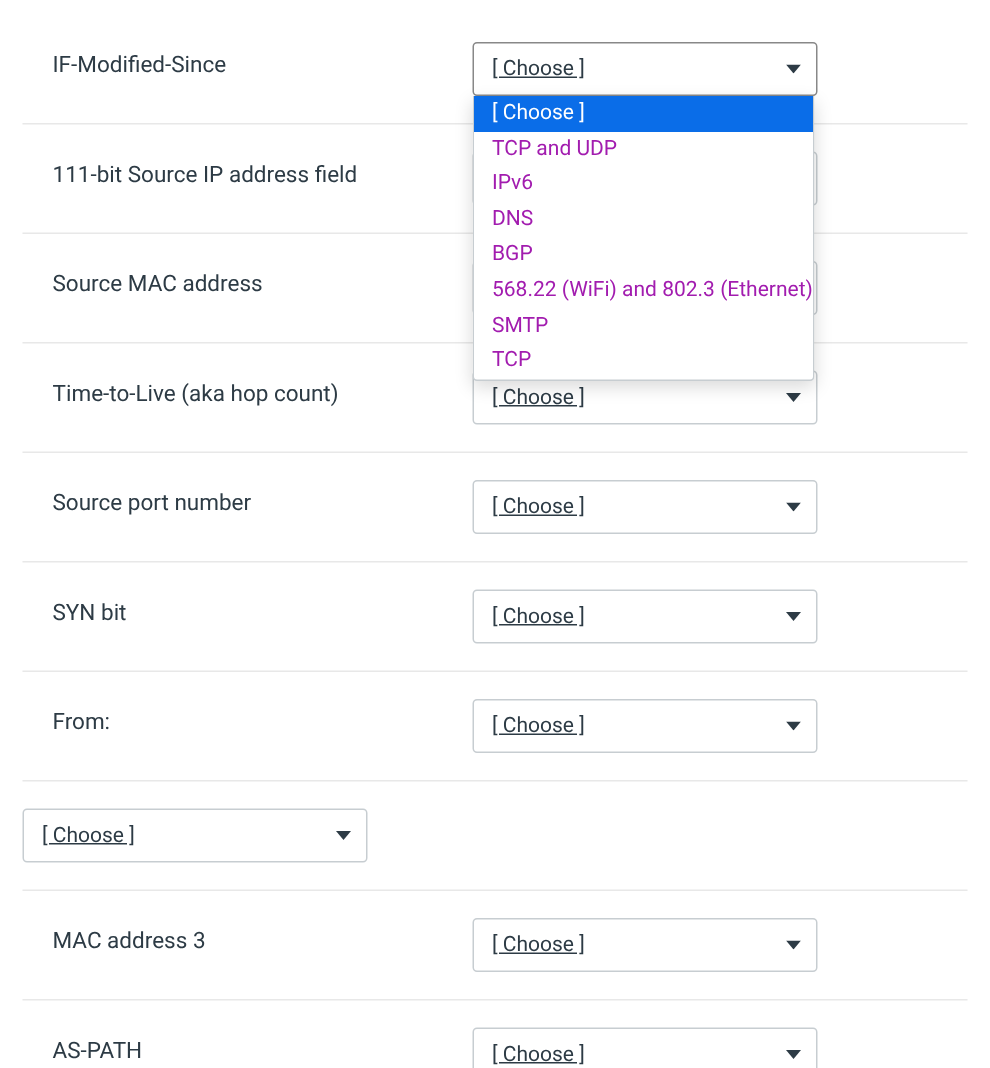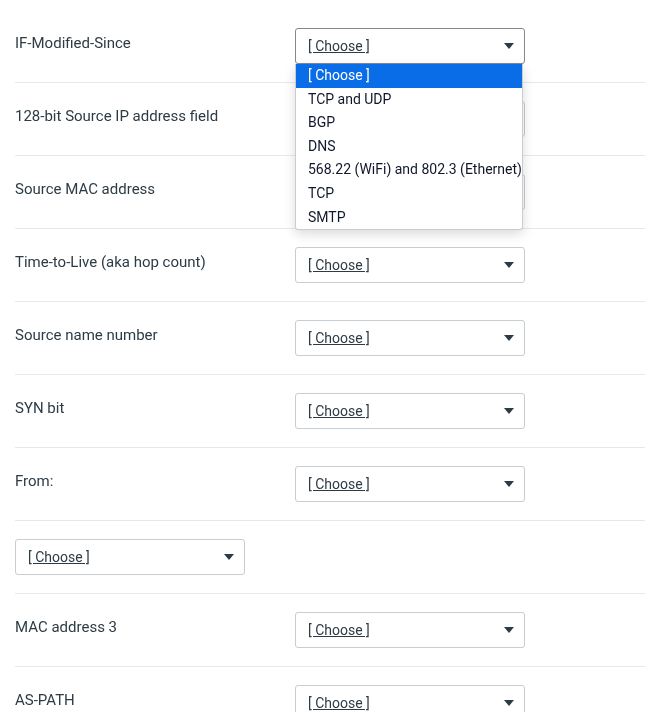--- a/index.html
+++ b/index.html
@@ -26,20 +26,21 @@
     .form-row:last-child {
       border-bottom: none;
     }
     .label-col {
       flex: 0 0 280px;
       padding-right: 20px;
       padding-top: 6px;
       color: #2d3b45;
       font-size: 15px;
       line-height: 1.3;
+      margin-left: 20px;
     }
     .input-col {
       flex: 1;
       position: relative;
       text-decoration: underline;
     }
     .select-box {
       width: 230px;
       height: 36px;
       border: 1px solid #c7cdd1;
@@ -76,21 +77,21 @@
       background: #fff;
       border: 1px solid #c7cdd1;
       border-top: none;
       box-shadow: 0 4px 12px rgba(0,0,0,0.15);
       z-index: 10;
       border-radius: 0 0 3px 3px;
     }
     .dropdown-option {
       padding: 2px 12px;
       font-size: 14px;
-      color: #0f172a;
+      color: #a21caf;
       cursor: pointer;
       line-height: 1.4;
       white-space: nowrap;
     }
     .dropdown-option.selected {
       background: #0a6de8;
       color: #fff;
     }
   </style>
 </head>
@@ -104,30 +105,31 @@
           <span>[ Choose ]</span>
           <span class="select-arrow">
             <svg viewBox="0 0 10 6">
               <path d="M0 0 L5 6 L10 0 Z" fill="#2d3b45"></path>
             </svg>
           </span>
         </div>
         <div class="dropdown-panel">
           <div class="dropdown-option selected">[ Choose ]</div>
           <div class="dropdown-option">TCP and UDP</div>
+          <div class="dropdown-option">IPv6</div>
+          <div class="dropdown-option">DNS</div>
           <div class="dropdown-option">BGP</div>
-          <div class="dropdown-option">DNS</div>
           <div class="dropdown-option">568.22 (WiFi) and 802.3 (Ethernet)</div>
+          <div class="dropdown-option">SMTP</div>
           <div class="dropdown-option">TCP</div>
-          <div class="dropdown-option">SMTP</div>
-        </div>
-      </div>
-    </div>
-    <div class="form-row">
-      <div class="label-col">128-bit Source IP address field</div>
+        </div>
+      </div>
+    </div>
+    <div class="form-row">
+      <div class="label-col">111-bit Source IP address field</div>
       <div class="input-col">
         <div class="select-box">
           <span>[ Choose ]</span>
           <span class="select-arrow">
             <svg viewBox="0 0 10 6">
               <path d="M0 0 L5 6 L10 0 Z" fill="#2d3b45"></path>
             </svg>
           </span>
         </div>
       </div>
@@ -152,21 +154,21 @@
           <span>[ Choose ]</span>
           <span class="select-arrow">
             <svg viewBox="0 0 10 6">
               <path d="M0 0 L5 6 L10 0 Z" fill="#2d3b45"></path>
             </svg>
           </span>
         </div>
       </div>
     </div>
     <div class="form-row">
-      <div class="label-col">Source name number</div>
+      <div class="label-col">Source port number</div>
       <div class="input-col">
         <div class="select-box">
           <span>[ Choose ]</span>
           <span class="select-arrow">
             <svg viewBox="0 0 10 6">
               <path d="M0 0 L5 6 L10 0 Z" fill="#2d3b45"></path>
             </svg>
           </span>
         </div>
       </div>

